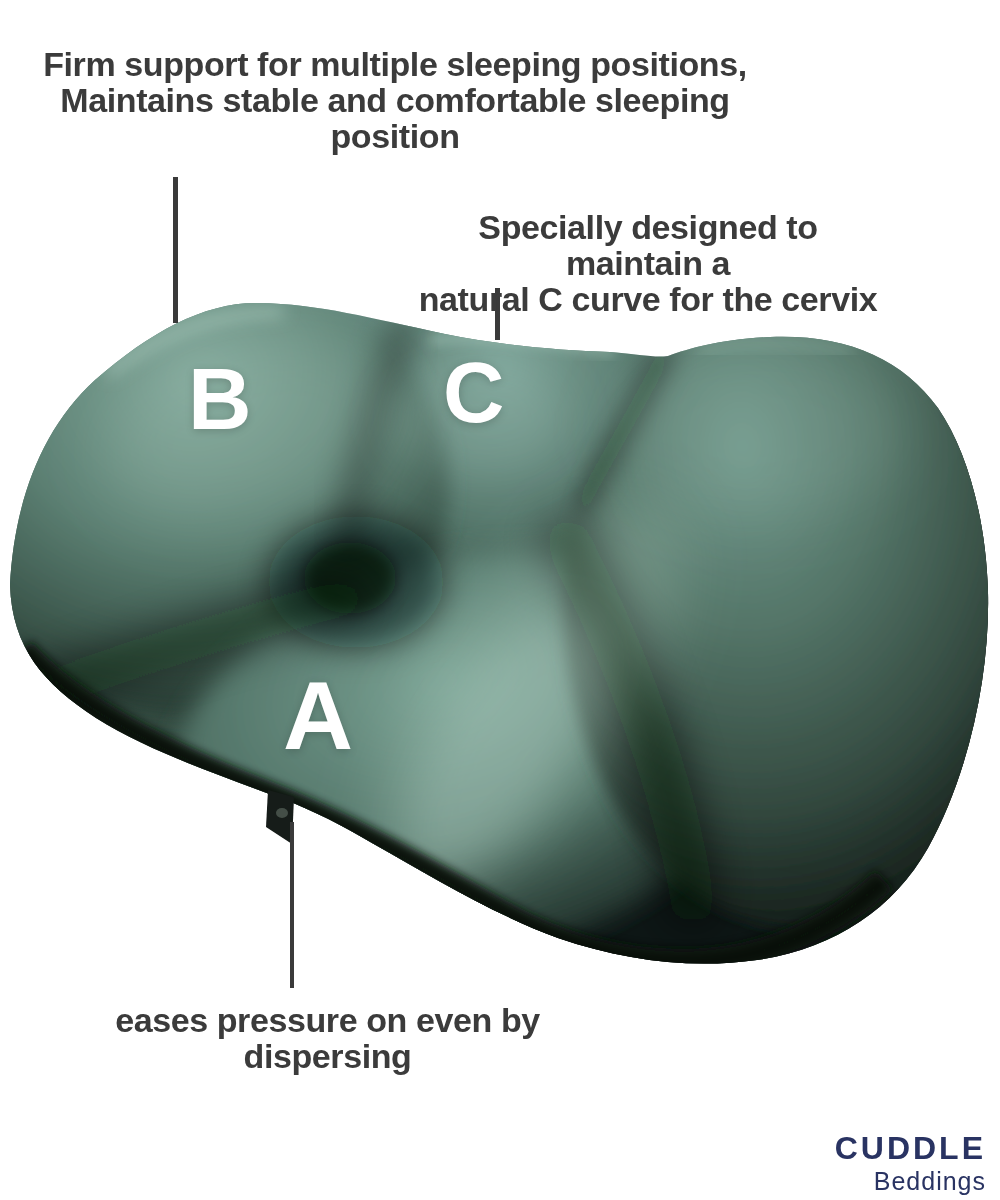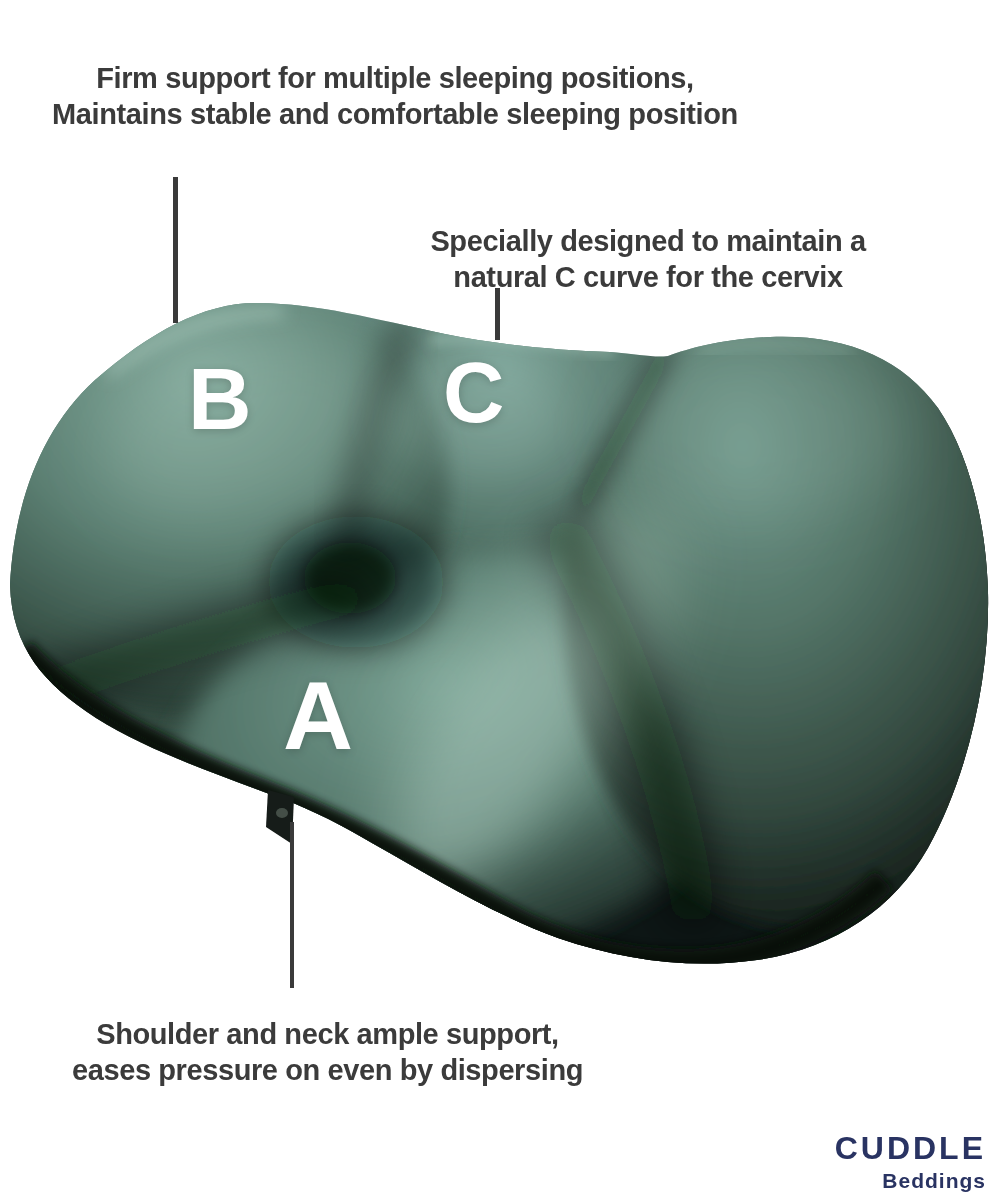--- a/index.html
+++ b/index.html
@@ -10,25 +10,24 @@
     background: #ffffff;
     overflow: hidden;
     font-family: "Liberation Sans", sans-serif;
   }
   .pillow-svg { position: absolute; left: 0; top: 0; }
 
   .caption {
     position: absolute;
     color: #3b3b3b;
     font-weight: 700;
-    font-size: 29px;
+    font-size: 34px;
     line-height: 36px;
     text-align: center;
     letter-spacing: -0.4px;
-    margin-top: 14px;
   }
   .caption-top    { left: 15px;  top: 46px;   width: 760px; }
   .caption-cervix { left: 413px; top: 209px;  width: 470px; }
   .caption-bottom { left: 35px;  top: 1002px; width: 585px; }
 
   .leader {
     position: absolute;
     background: #3a3a3a;
   }
   .leader-b { left: 173px; top: 177px; width: 5px; height: 146px; }
@@ -53,22 +52,22 @@
     text-align: right;
     color: #293362;
   }
   .logo-brand {
     font-size: 32px;
     font-weight: 700;
     letter-spacing: 3px;
     line-height: 40px;
   }
   .logo-tagline {
-    font-size: 21px;
-    font-weight: 700;
+    font-size: 25px;
+    font-weight: 400;
     letter-spacing: 1px;
     line-height: 22px;
     margin-top: 2px;
   }
 </style>
 </head>
 <body>
 
 <div class="stage">
 
@@ -237,21 +236,20 @@
     <div>Firm support for multiple sleeping positions,</div>
     <div>Maintains stable and comfortable sleeping position</div>
   </div>
 
   <div class="caption caption-cervix">
     <div>Specially designed to maintain a</div>
     <div>natural C curve for the cervix</div>
   </div>
 
   <div class="caption caption-bottom">
-    <div>Shoulder and neck ample support,</div>
     <div>eases pressure on even by dispersing</div>
   </div>
 
   <div class="zone-label zone-b">B</div>
   <div class="zone-label zone-c">C</div>
   <div class="zone-label zone-a">A</div>
 
   <div class="logo">
     <div class="logo-brand">CUDDLE</div>
     <div class="logo-tagline">Beddings</div>

